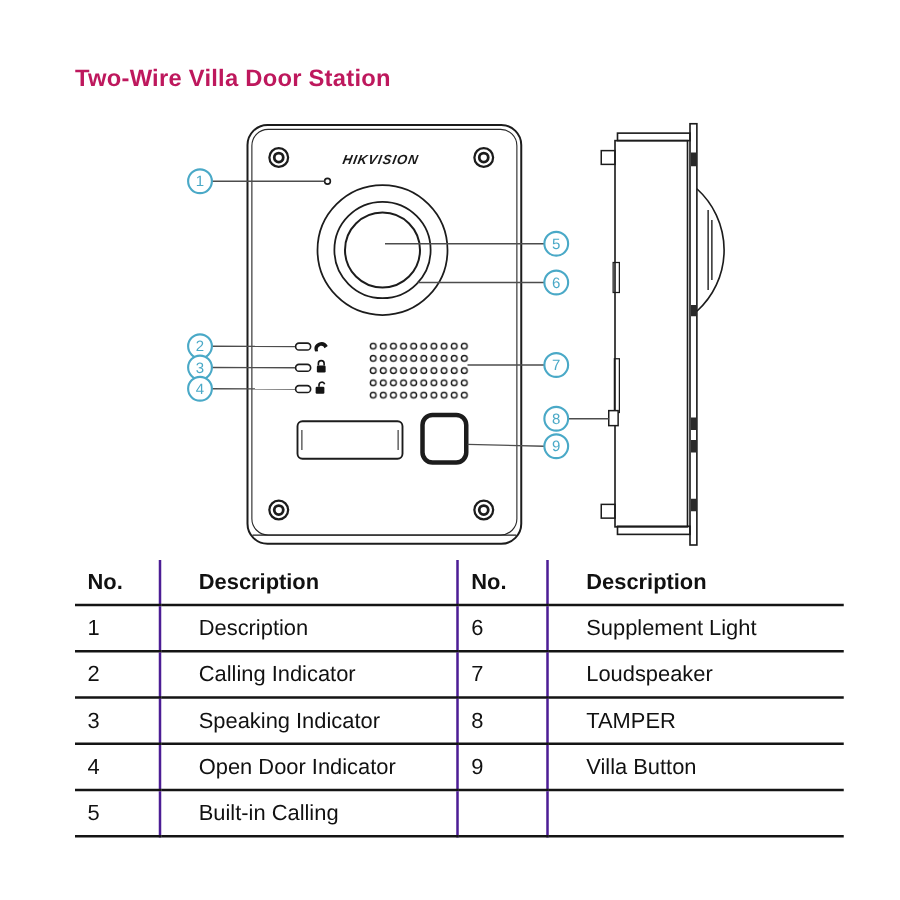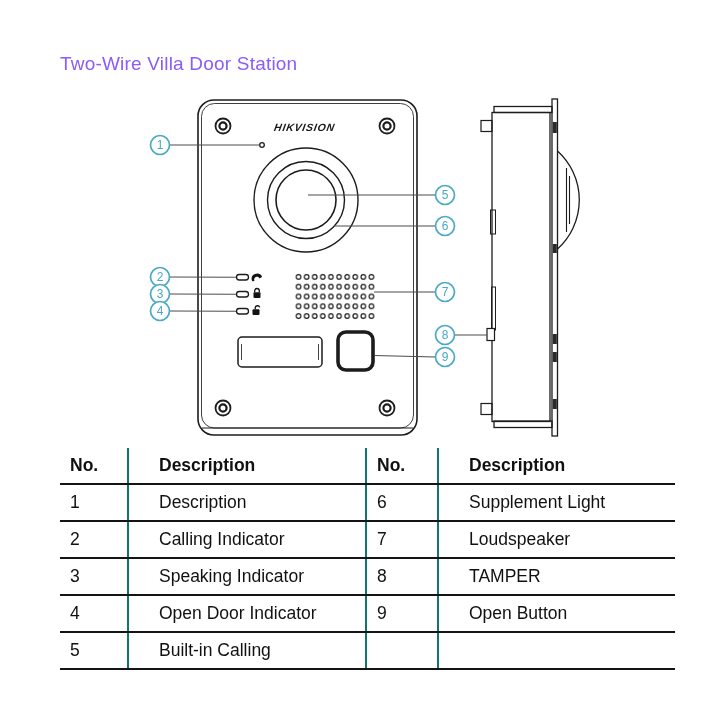--- a/index.html
+++ b/index.html
@@ -1,35 +1,35 @@
 <!DOCTYPE html>
 <html><head>
 <meta charset="utf-8">
 <style>
   html,body{margin:0;padding:0;}
   body{
     width:720px;height:720px;background:#ffffff;position:relative;
     font-family:"Liberation Sans",sans-serif;color:#1a1a1a;overflow:hidden;
   }
   .page-title{
-    position:absolute;left:60px;top:53px;font-size:19px;font-weight:normal;
-    letter-spacing:.2px;color:#8b5cf6;
+    position:absolute;left:60px;top:53px;font-size:19px;font-weight:bold;
+    letter-spacing:.2px;color:#be185d;
   }
   svg.diagram{position:absolute;left:0;top:0;}
   table.spec-table{
     position:absolute;left:60px;top:448px;border-collapse:collapse;
     table-layout:fixed;font-size:17.5px;color:#111;
   }
   .spec-table th,.spec-table td{
     height:35px;padding:0 0 0 10px;text-align:left;vertical-align:middle;
     border-bottom:2px solid #141414;font-weight:normal;white-space:nowrap;
     overflow:hidden;
   }
   .spec-table th{font-weight:bold;}
-  .spec-table .br{border-right:2px solid #0f766e;}
+  .spec-table .br{border-right:2px solid #4c1d95;}
   .spec-table .desc{padding-left:30px;}
 </style>
 </head>
 <body>
 
 <div class="page-title">Two-Wire Villa Door Station</div>
 
 <svg class="diagram" width="720" height="720" viewBox="0 0 720 720" fill="none" stroke="#1c1c1c" stroke-width="1.4">
 
   <defs>
@@ -203,21 +203,21 @@
     <tr>
       <td class="br">3</td>
       <td class="br desc">Speaking Indicator</td>
       <td class="br">8</td>
       <td class="desc">TAMPER</td>
     </tr>
     <tr>
       <td class="br">4</td>
       <td class="br desc">Open Door Indicator</td>
       <td class="br">9</td>
-      <td class="desc">Open Button</td>
+      <td class="desc">Villa Button</td>
     </tr>
     <tr>
       <td class="br">5</td>
       <td class="br desc">Built-in Calling</td>
       <td class="br"></td>
       <td class="desc"></td>
     </tr>
   </tbody>
 </table>
 

